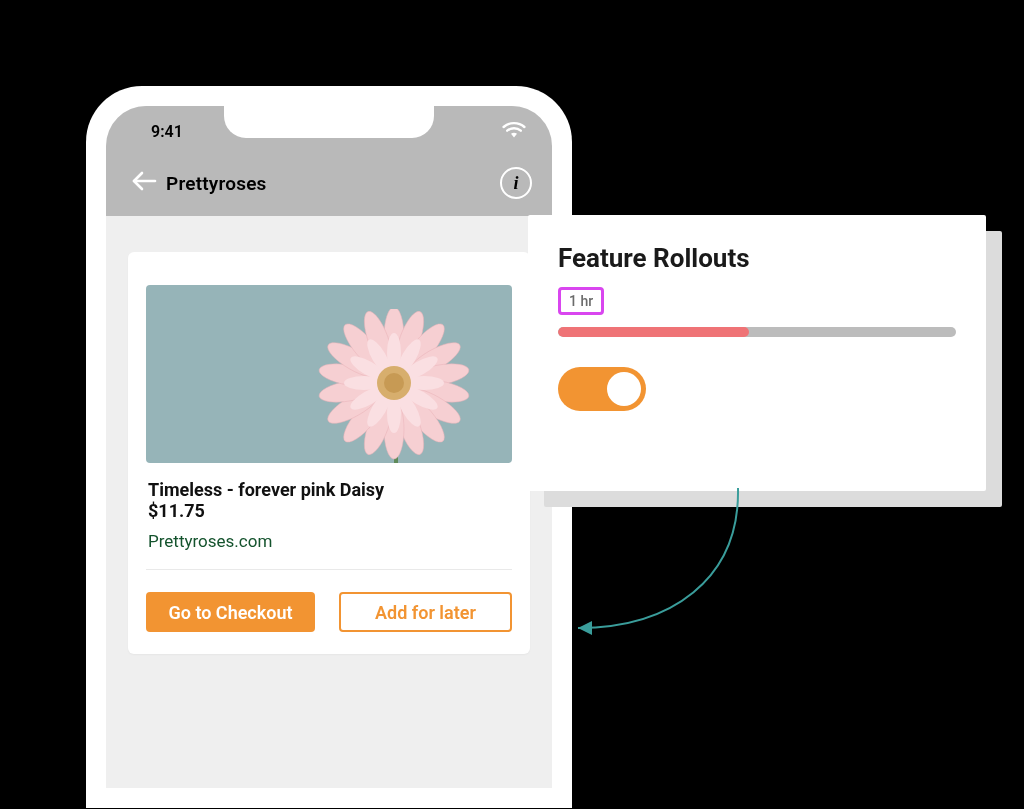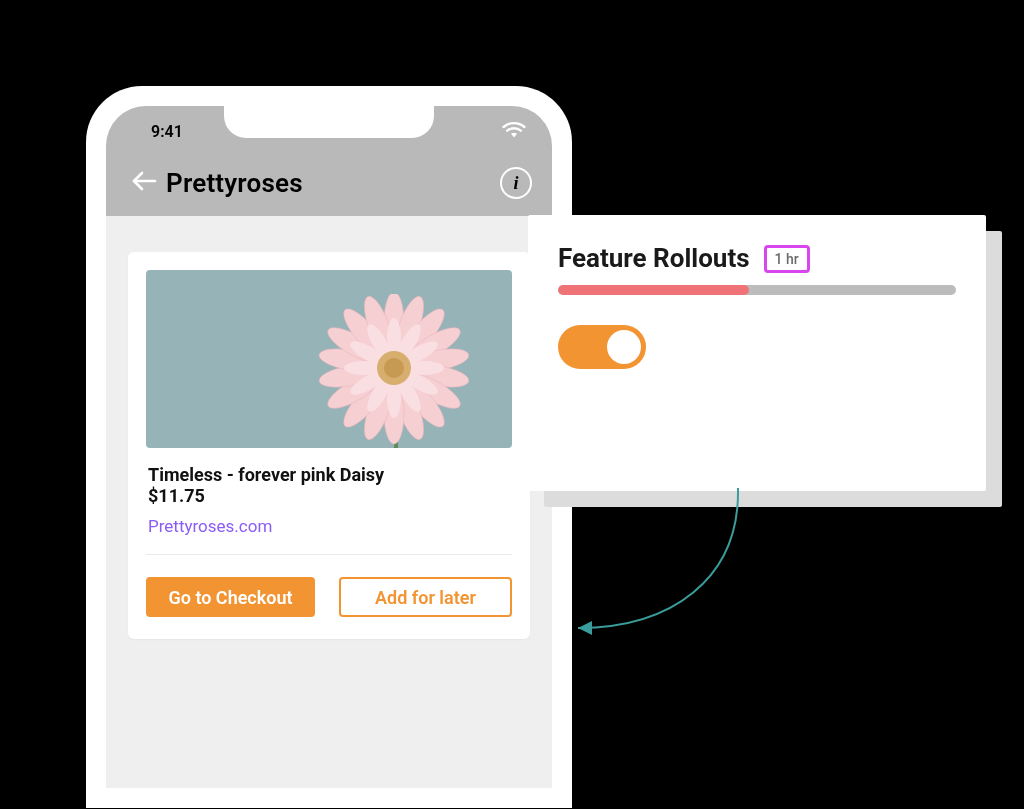--- a/index.html
+++ b/index.html
@@ -82,21 +82,21 @@
     padding: 0 20px 6px 20px;
   }
   .back-btn {
     display: inline-flex;
     align-items: center;
     justify-content: center;
     width: 36px;
     height: 36px;
   }
   .app-title {
-    font-size: 26px;
+    font-size: 19px;
     font-weight: 600;
     letter-spacing: 0.2px;
     margin-left: 4px;
     flex: 1;
   }
   .info-btn {
     width: 32px;
     height: 32px;
     border: 2.2px solid #ffffff;
     border-radius: 50%;
@@ -108,21 +108,21 @@
     font-weight: 600;
     font-size: 18px;
     line-height: 1;
   }
 
   
   .product-card {
     margin: 36px 22px 0 22px;
     background: #ffffff;
     border-radius: 6px;
-    padding: 18px 18px 22px 18px;
+    padding: 33px 18px 22px 18px;
     box-shadow: 0 1px 2px rgba(0,0,0,0.04);
   }
   .product-image {
     width: 100%;
     height: 178px;
     border-radius: 4px;
     background: #96b4b8; 
     position: relative;
     overflow: hidden;
   }
@@ -137,21 +137,21 @@
   }
   .product-price {
     font-size: 18px;
     font-weight: 700;
     color: #111111;
     margin-top: 0;
   }
   .product-domain {
     margin-top: 10px;
     font-size: 17px;
-    color: #8b5cf6;
+    color: #14532d;
     font-weight: 400;
   }
   .product-actions {
     display: flex;
     gap: 24px;
     margin-top: 22px;
   }
   .btn {
     flex: 1;
     height: 40px;
@@ -189,22 +189,23 @@
     top: 215px;
     width: 458px;
     height: 276px;
     background: #ffffff;
     border-radius: 2px;
     padding: 28px 30px 24px 30px;
     color: #1a1a1a;
   }
   .popover-header {
     display: flex;
-    align-items: flex-end;
+    align-items: flex-start;
     gap: 14px;
+    flex-direction: column;
   }
   .popover-title {
     font-size: 26px;
     font-weight: 700;
   }
   .popover-badge {
     border: 3px solid #d946ef;
     border-radius: 4px;
     padding: 3px 8px;
     font-size: 14px;

